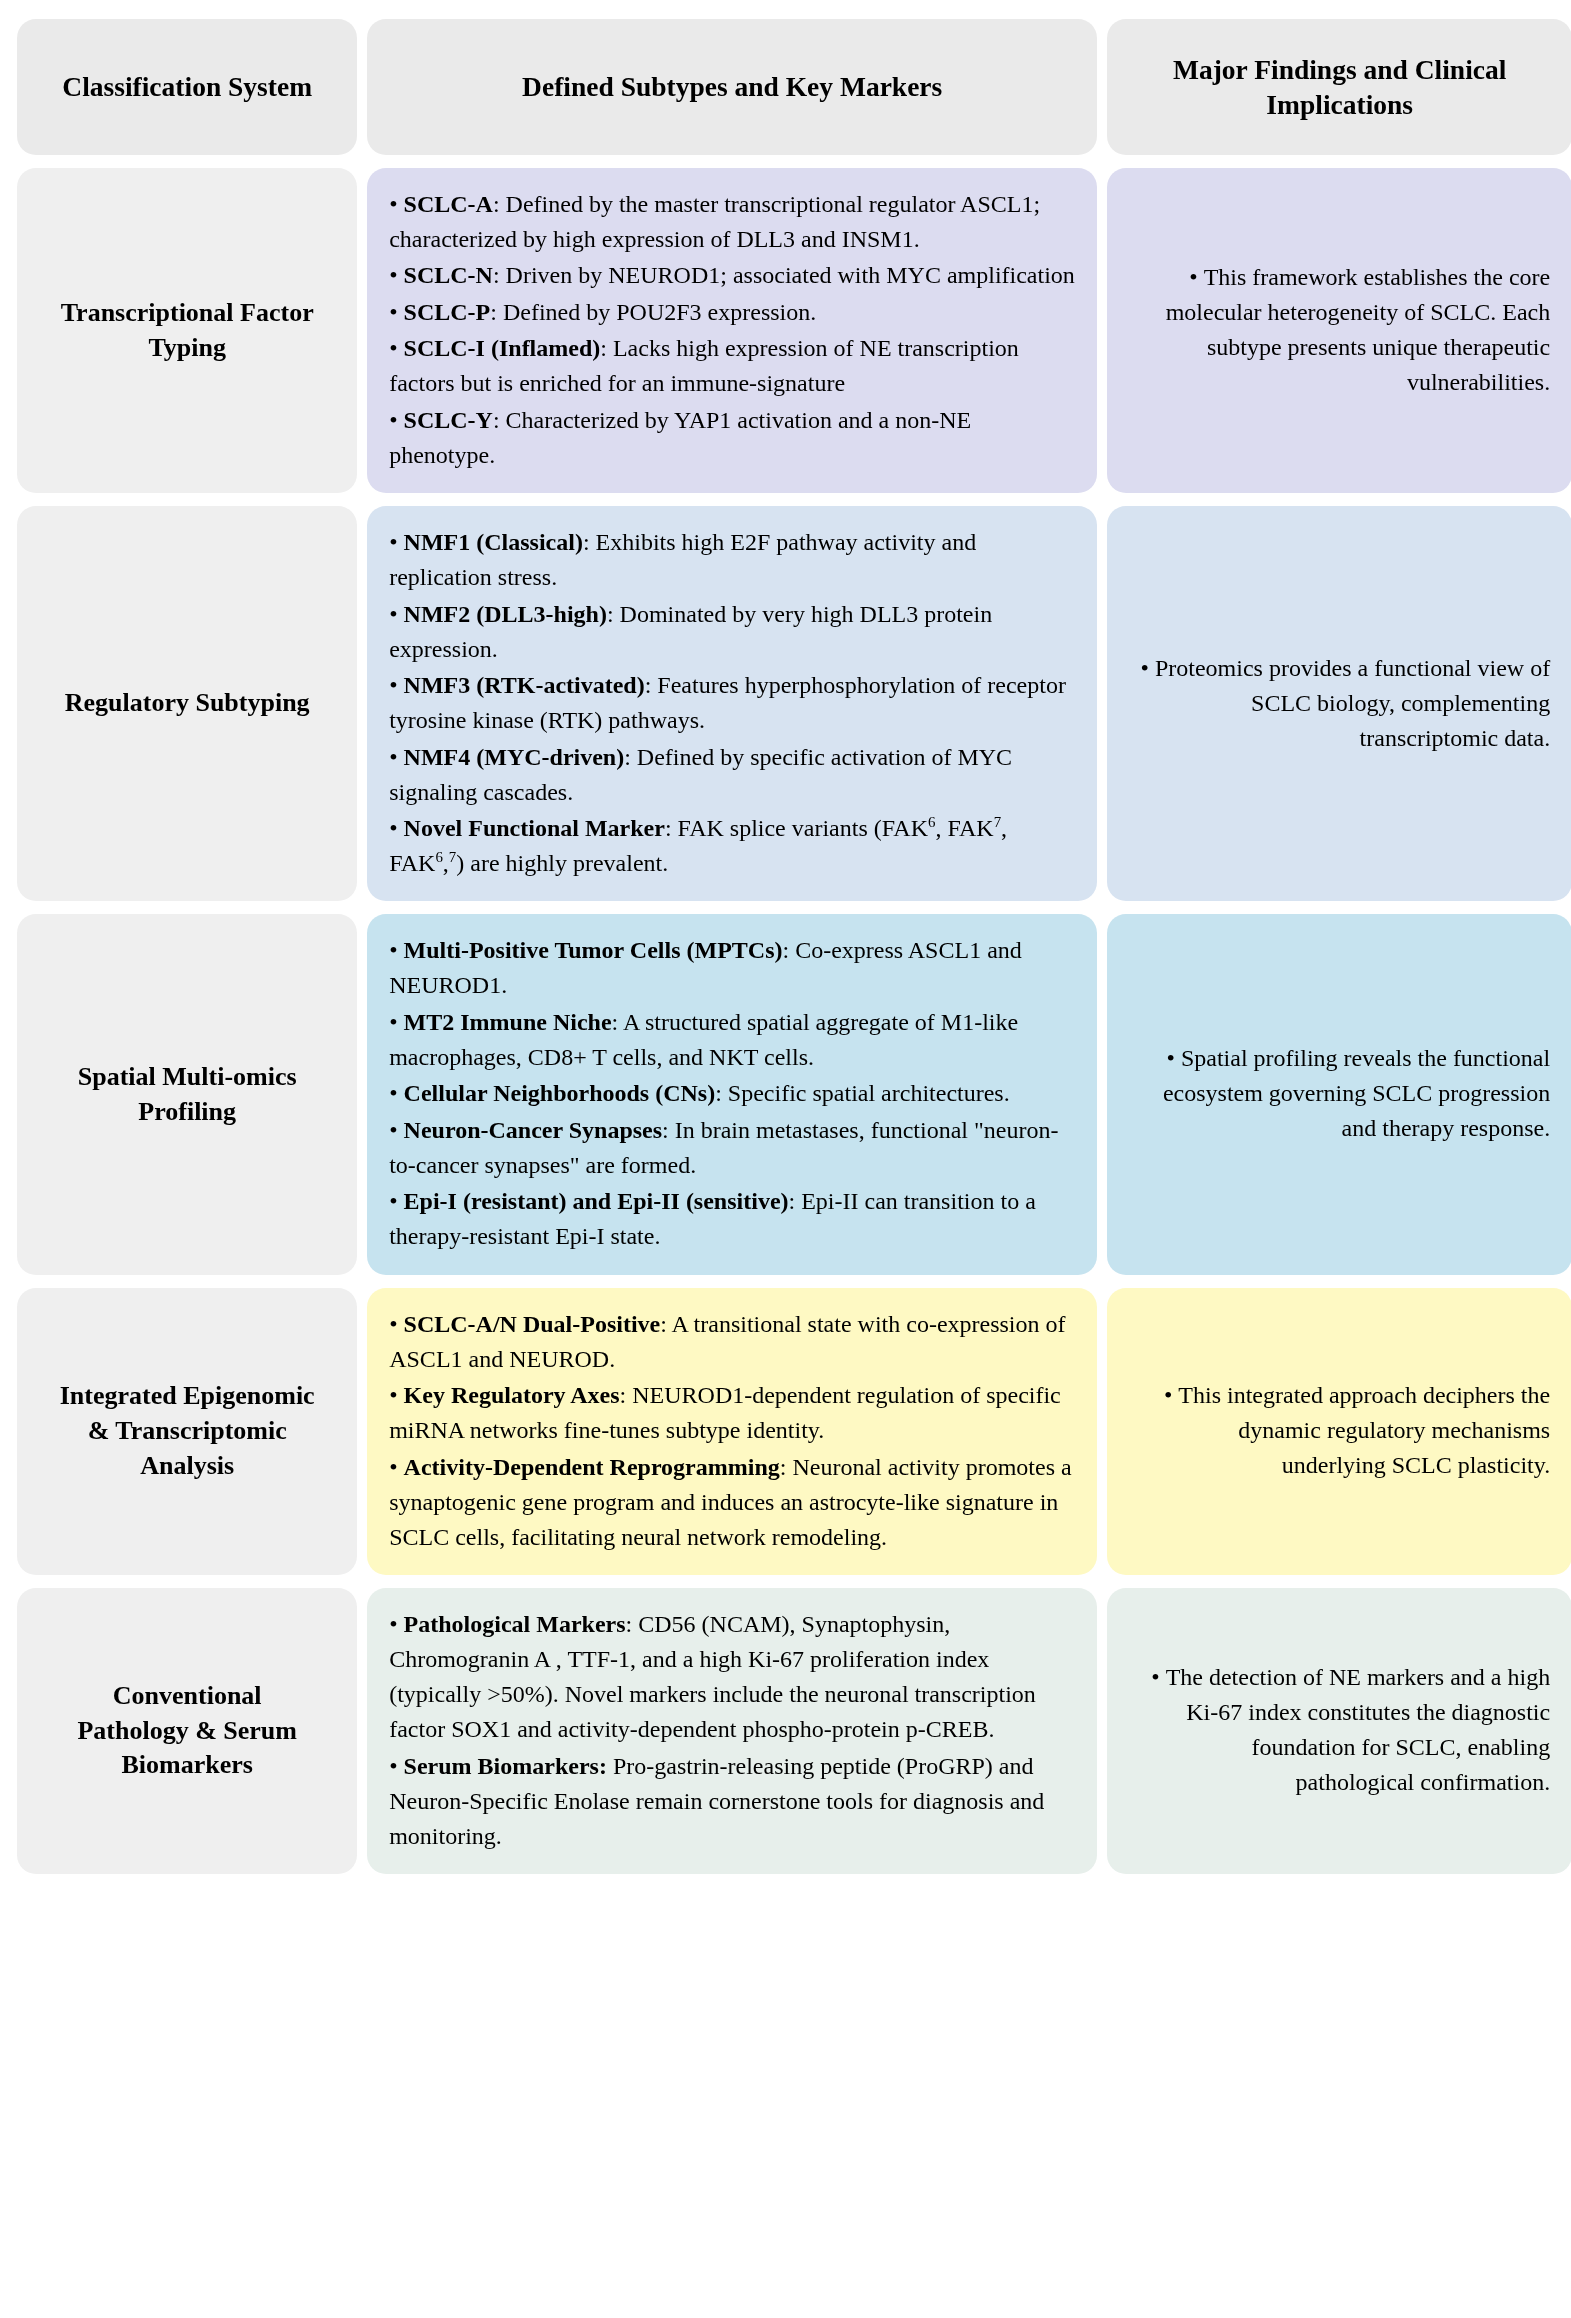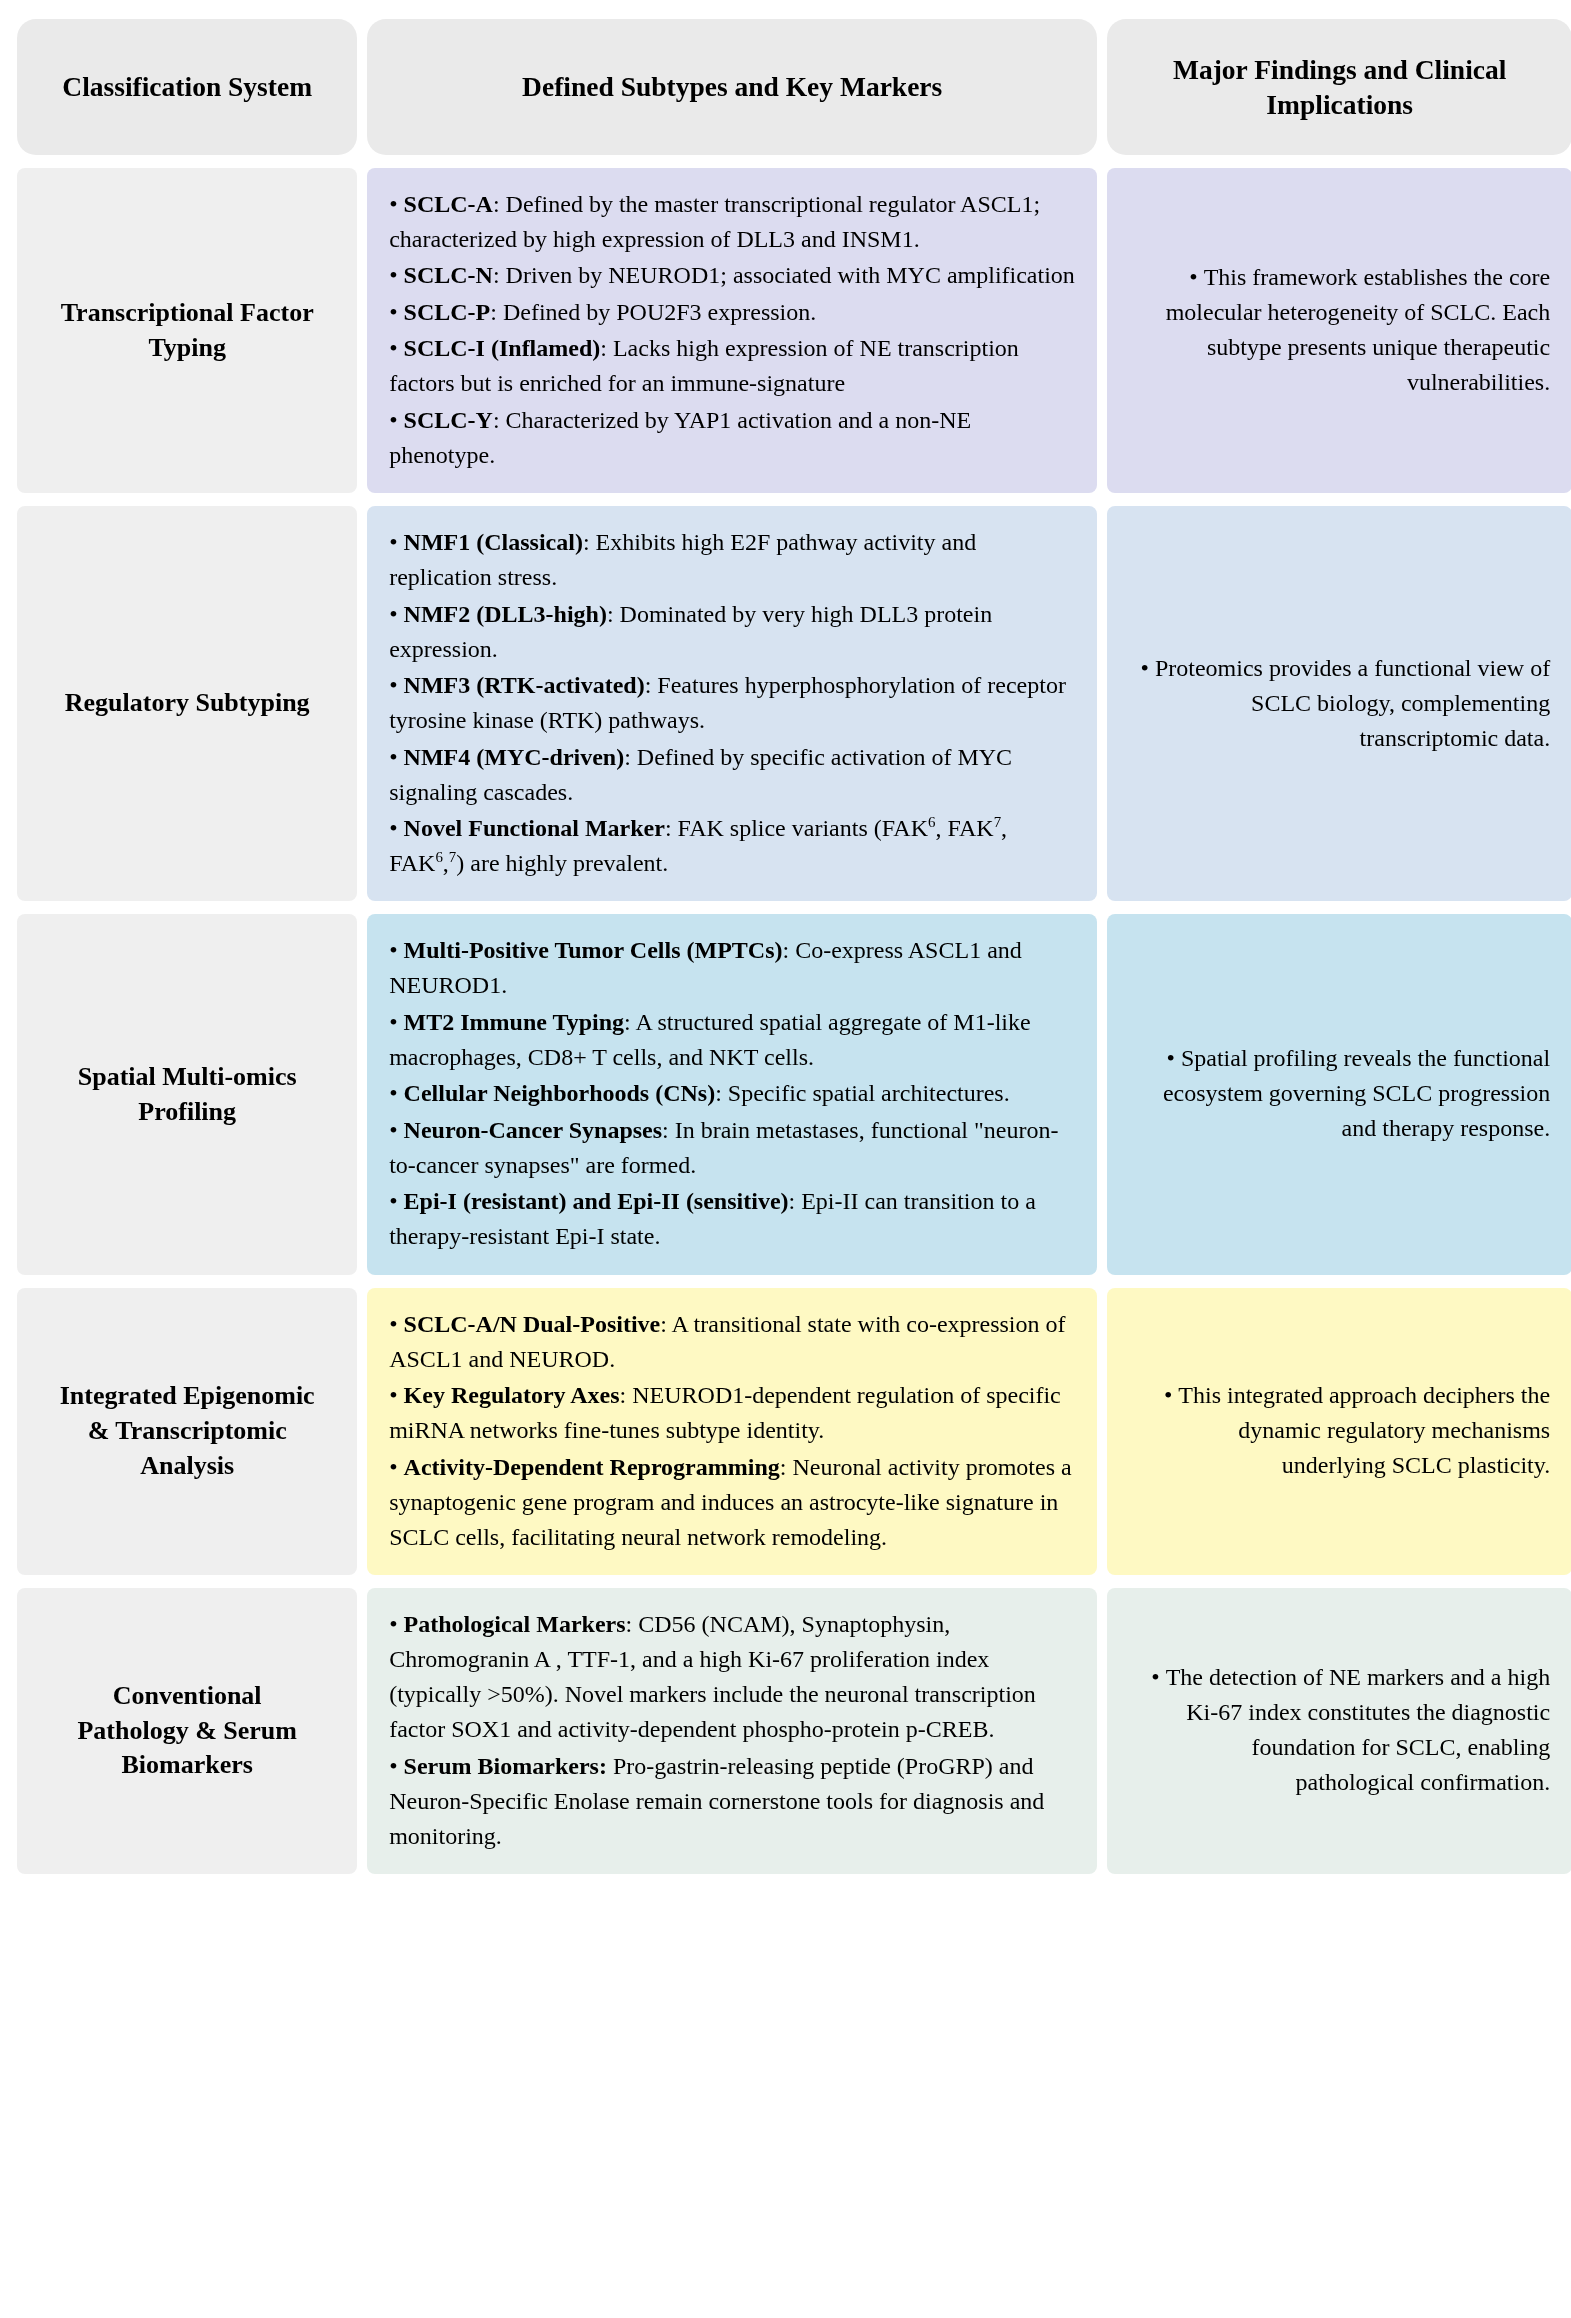--- a/index.html
+++ b/index.html
@@ -33,21 +33,21 @@
     border-radius: 19px;
     font-weight: bold;
     font-size: 27.5px;
     line-height: 1.28;
     text-align: center;
     vertical-align: middle;
     padding: 24.6px 16px;
     height: 87px;
   }
   td.cell {
-    border-radius: 8px;
+    border-radius: 19px;
     vertical-align: middle;
     padding: 19px 22px;
     font-size: 24px;
     line-height: 1.46;
   }
   td.syscell {
     background: #efefef;
     text-align: center;
     font-weight: bold;
     font-size: 26px;
@@ -130,21 +130,21 @@
             <ul class="bullets">
               <li><span>Proteomics provides a functional view of SCLC biology, complementing transcriptomic data.</span></li>
             </ul>
           </td>
         </tr>
         <tr>
           <td class="cell syscell">Spatial Multi-omics Profiling</td>
           <td class="cell subcell bg-r3">
             <ul class="bullets">
               <li><b class="lbl">Multi-Positive Tumor Cells (MPTCs)</b><span>: Co-express ASCL1 and NEUROD1.</span></li>
-              <li><b class="lbl">MT2 Immune Typing</b><span>: A structured spatial aggregate of M1-like macrophages, CD8+ T cells, and NKT cells.</span></li>
+              <li><b class="lbl">MT2 Immune Niche</b><span>: A structured spatial aggregate of M1-like macrophages, CD8+ T cells, and NKT cells.</span></li>
               <li><b class="lbl">Cellular Neighborhoods (CNs)</b><span>: Specific spatial architectures.</span></li>
               <li><b class="lbl">Neuron-Cancer Synapses</b><span>: In brain metastases, functional "neuron-to-cancer synapses" are formed.</span></li>
               <li><b class="lbl">Epi-I (resistant) and Epi-II (sensitive)</b><span>: Epi-II can transition to a therapy-resistant Epi-I state.</span></li>
             </ul>
           </td>
           <td class="cell findcell bg-r3">
             <ul class="bullets">
               <li><span>Spatial profiling reveals the functional ecosystem governing SCLC progression and therapy response.</span></li>
             </ul>
           </td>

